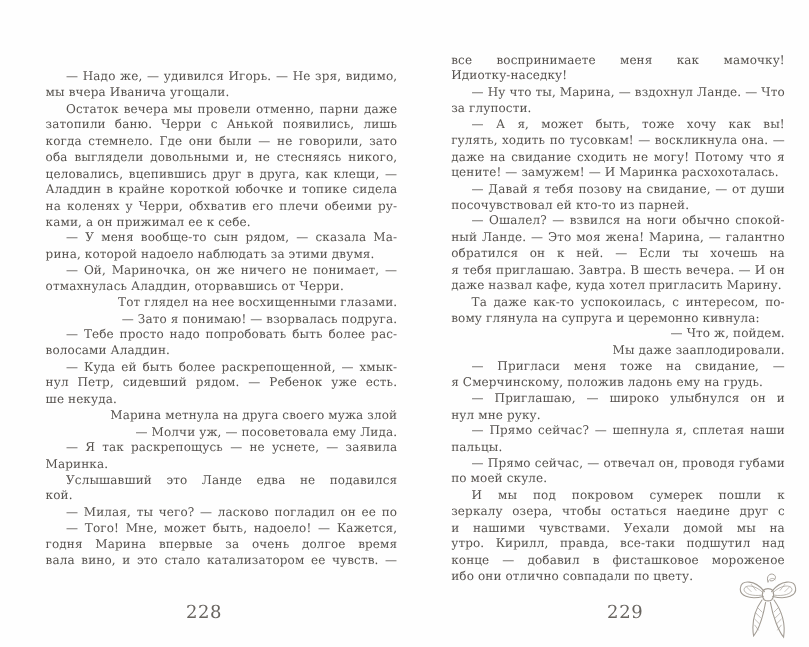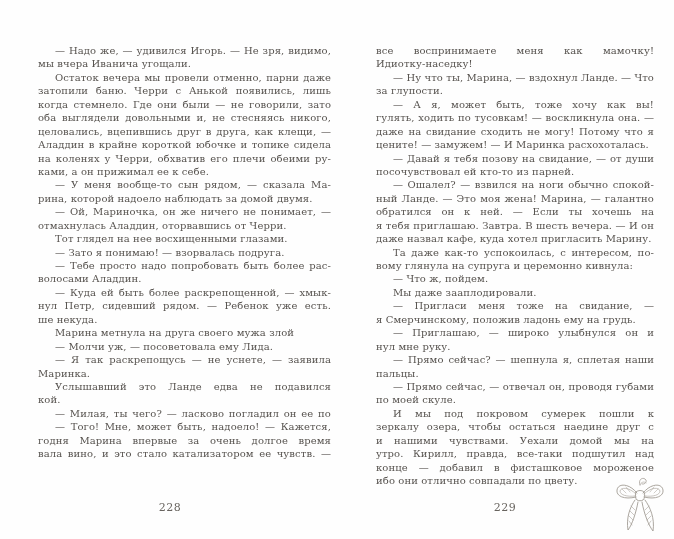--- a/index.html
+++ b/index.html
@@ -15,44 +15,44 @@
     overflow: hidden;
     font-family: "DejaVu Serif", "Liberation Serif", serif;
   }
   .text-block {
     position: absolute;
     top: 44px;
     color: #56524e;
     font-size: 10px;
     letter-spacing: 0.1px;
   }
-  .text-block.left  { left: 38px;  width: 293px; }
+  .text-block.left  { left: 38px;  width: 293px; margin-top: 14px; }
   .text-block.right { left: 376px; width: 278px; }
   .line {
     height: 13.45px;
     line-height: 13.45px;
     overflow: hidden;
     text-align: left;
     white-space: normal;
   }
-  .line.ind { text-indent: 17px; }
+  .line.ind { text-indent: 17px; text-align: right; }
   .line.just { text-align: justify; }
   
   .line.just::after { content: ""; display: inline-block; width: 100%; }
   .page-number {
     position: absolute;
     top: 501px;
     width: 44px;
     text-align: center;
-    font-size: 11px;
+    font-size: 15px;
     color: #68645f;
     letter-spacing: 0.5px;
   }
   .page-number.left  { left: 148px; }
-  .page-number.right { left: 483px; }
+  .page-number.right { left: 499px; }
   .ornament {
     position: absolute;
     right: 3px;
     bottom: 2px;
     width: 62px;
     height: 64px;
   }
   .ornament svg { display: block; width: 100%; height: 100%; }
 </style>
 </head>
@@ -65,21 +65,21 @@
       <div class="line">мы вчера Иванича угощали.</div>
       <div class="line just ind">Остаток вечера мы провели отменно, парни даже</div>
       <div class="line just">затопили баню. Черри с Анькой появились, лишь</div>
       <div class="line just">когда стемнело. Где они были — не говорили, зато</div>
       <div class="line just">оба выглядели довольными и, не стесняясь никого,</div>
       <div class="line just">целовались, вцепившись друг в друга, как клещи, —</div>
       <div class="line just">Аладдин в крайне короткой юбочке и топике сидела</div>
       <div class="line just">на коленях у Черри, обхватив его плечи обеими ру-</div>
       <div class="line">ками, а он прижимал ее к себе.</div>
       <div class="line just ind">— У меня вообще-то сын рядом, — сказала Ма-</div>
-      <div class="line">рина, которой надоело наблюдать за домой двумя.</div>
+      <div class="line">рина, которой надоело наблюдать за этими двумя.</div>
       <div class="line just ind">— Ой, Мариночка, он же ничего не понимает, —</div>
       <div class="line">отмахнулась Аладдин, оторвавшись от Черри.</div>
       <div class="line ind">Тот глядел на нее восхищенными глазами.</div>
       <div class="line ind">— Зато я понимаю! — взорвалась подруга.</div>
       <div class="line just ind">— Тебе просто надо попробовать быть более рас-</div>
       <div class="line">волосами Аладдин.</div>
       <div class="line just ind">— Куда ей быть более раскрепощенной, — хмык-</div>
       <div class="line just">нул Петр, сидевший рядом. — Ребенок уже есть. Даль-</div>
       <div class="line">ше некуда.</div>
       <div class="line ind">Марина метнула на друга своего мужа злой взгляд.</div>

